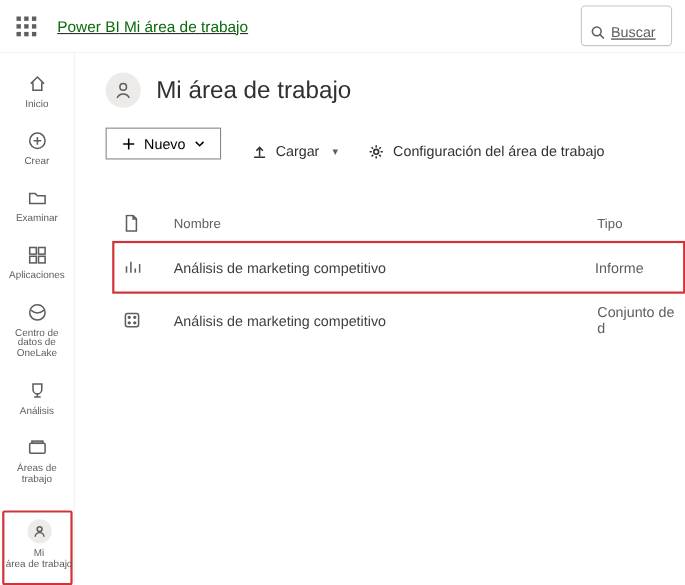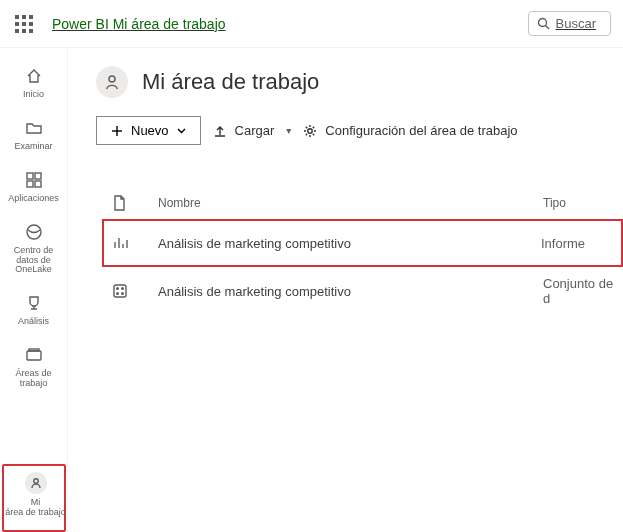--- a/index.html
+++ b/index.html
@@ -4,37 +4,37 @@
 <style>
   * { box-sizing: border-box; margin: 0; padding: 0; font-family: "Segoe UI", Arial, sans-serif; }
   body { width: 623px; height: 532px; overflow: hidden; background: #fff; color: #323130; }
 
   
   .topbar { height: 48px; display: flex; align-items: center; padding: 0 12px; border-bottom: 1px solid #f3f2f1; text-decoration: underline; }
   .waffle { width: 24px; height: 24px; display: grid; grid-template-columns: repeat(3,4px); grid-template-rows: repeat(3,4px); gap: 3px; align-content: center; justify-content: center; margin-right: 16px; cursor: pointer; }
   .waffle span { background: #605e5c; width: 4px; height: 4px; }
   .brand { color: #0b6a0b; font-size: 14px; }
   .topbar .spacer { flex: 1; }
-  .search-btn { border: 1px solid #c8c6c4; background: #fff; border-radius: 4px; padding: 4px 14px 4px 8px; font-size: 13px; color: #605e5c; display: flex; align-items: center; gap: 6px; cursor: pointer; }
+  .search-btn { border: 1px solid #c8c6c4; background: #fff; border-radius: 4px; padding: 16px 14px 4px 8px; font-size: 13px; color: #605e5c; display: flex; align-items: center; gap: 6px; cursor: pointer; }
 
   
   .rail { position: absolute; top: 48px; left: 0; width: 68px; bottom: 0; border-right: 1px solid #f3f2f1; display: flex; flex-direction: column; align-items: center; padding-top: 10px; }
   .rail-item { width: 64px; display: flex; flex-direction: column; align-items: center; gap: 4px; padding: 8px 0 10px; cursor: pointer; }
   .rail-item .ico { width: 20px; height: 20px; display: flex; align-items: center; justify-content: center; color: #605e5c; }
   .rail-item .lbl { font-size: 9px; color: #605e5c; text-align: center; line-height: 1.1; }
   .rail-bottom { margin-top: auto; padding-bottom: 6px; }
   .highlight-box { border: 2px solid #d13438; border-radius: 2px; }
 
   
   .main { position: absolute; top: 48px; left: 68px; right: 0; bottom: 0; padding: 18px 0 0 28px; overflow: hidden; }
   .ws-header { display: flex; align-items: center; gap: 14px; margin-bottom: 18px; }
   .ws-avatar { width: 32px; height: 32px; border-radius: 50%; background: #edebe9; display: flex; align-items: center; justify-content: center; color: #605e5c; }
   .ws-title { font-size: 22px; font-weight: 400; color: #323130; }
 
-  .toolbar { display: flex; align-items: center; gap: 12px; margin-bottom: 44px; }
+  .toolbar { display: flex; align-items: flex-end; gap: 28px; margin-bottom: 44px; }
   .btn-new { border: 1px solid #8a8886; background: #fff; padding: 6px 14px; font-size: 13px; display: flex; align-items: center; gap: 8px; cursor: pointer; }
   .tb-link { display: flex; align-items: center; gap: 8px; font-size: 13px; color: #323130; cursor: pointer; }
   .tb-link .chev { color: #605e5c; font-size: 10px; margin-left: 4px; }
 
   .list { padding-left: 12px; }
   .list-header { display: flex; align-items: center; font-size: 12px; color: #605e5c; padding: 6px 0 8px; }
   .col-ico { width: 50px; display: flex; justify-content: flex-start; padding-left: 4px; }
   .col-name { flex: 1; }
   .col-type { width: 80px; text-align: left; }
 
@@ -78,20 +78,30 @@
 
   <div class="rail-item">
     <div class="ico">
       <svg width="18" height="18">
           <path d="M3 9 L9 3 L15 9 M5 8 V15 H13 V8"></path>
         </svg>
     </div>
     <div class="lbl">Inicio</div>
   </div>
 
+  <div class="rail-item">
+    <div class="ico">
+      <svg width="18" height="18">
+          <circle cx="9" cy="9" r="7"></circle>
+          <line x1="9" y1="5.5" x2="9" y2="12.5"></line>
+          <line x1="5.5" y1="9" x2="12.5" y2="9"></line>
+        </svg>
+    </div>
+    <div class="lbl">Crear</div>
+  </div>
 
   <div class="rail-item">
     <div class="ico">
       <svg width="18" height="18">
           <path d="M2 5 H7 L9 7 H16 V14 H2 Z"></path>
         </svg>
     </div>
     <div class="lbl">Examinar</div>
   </div>
 

